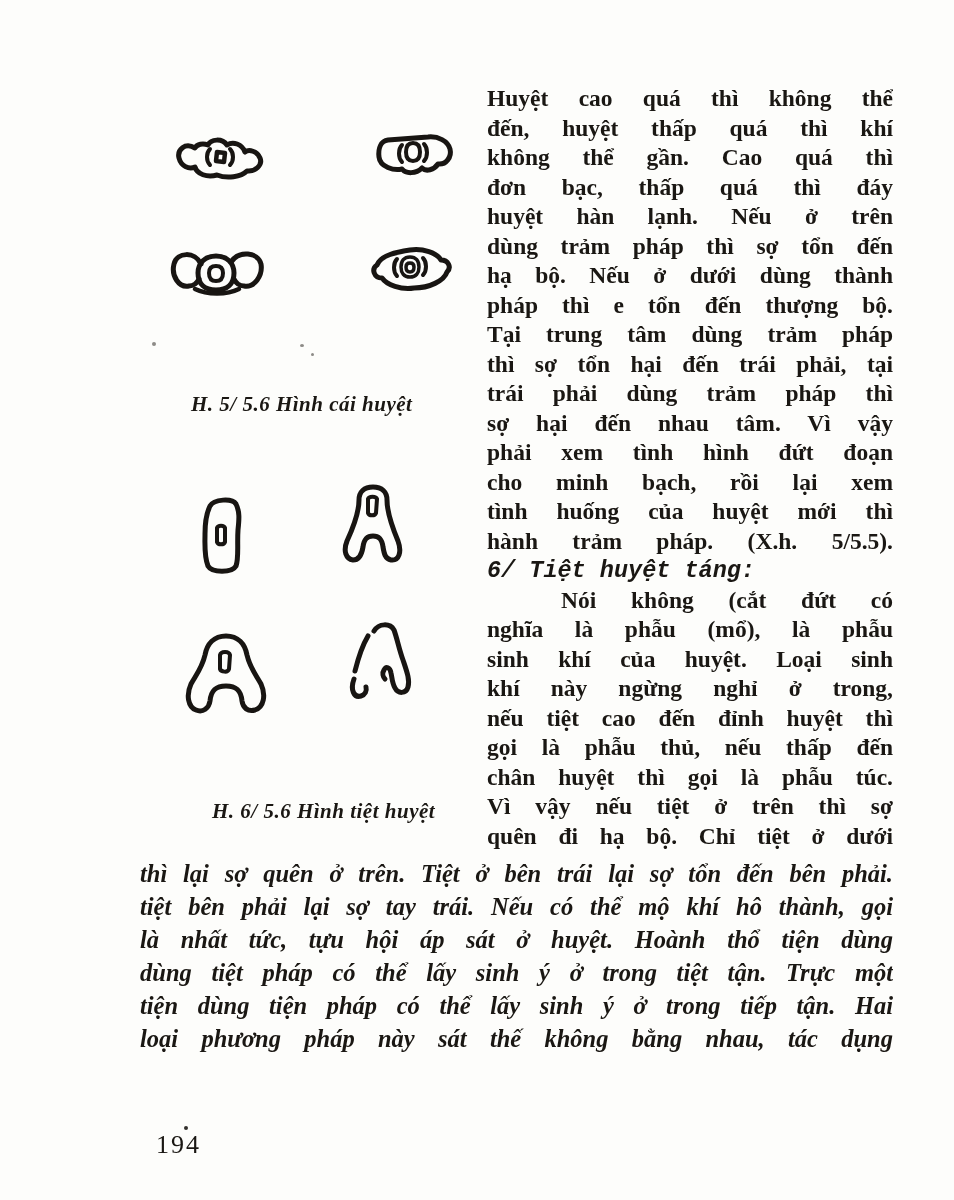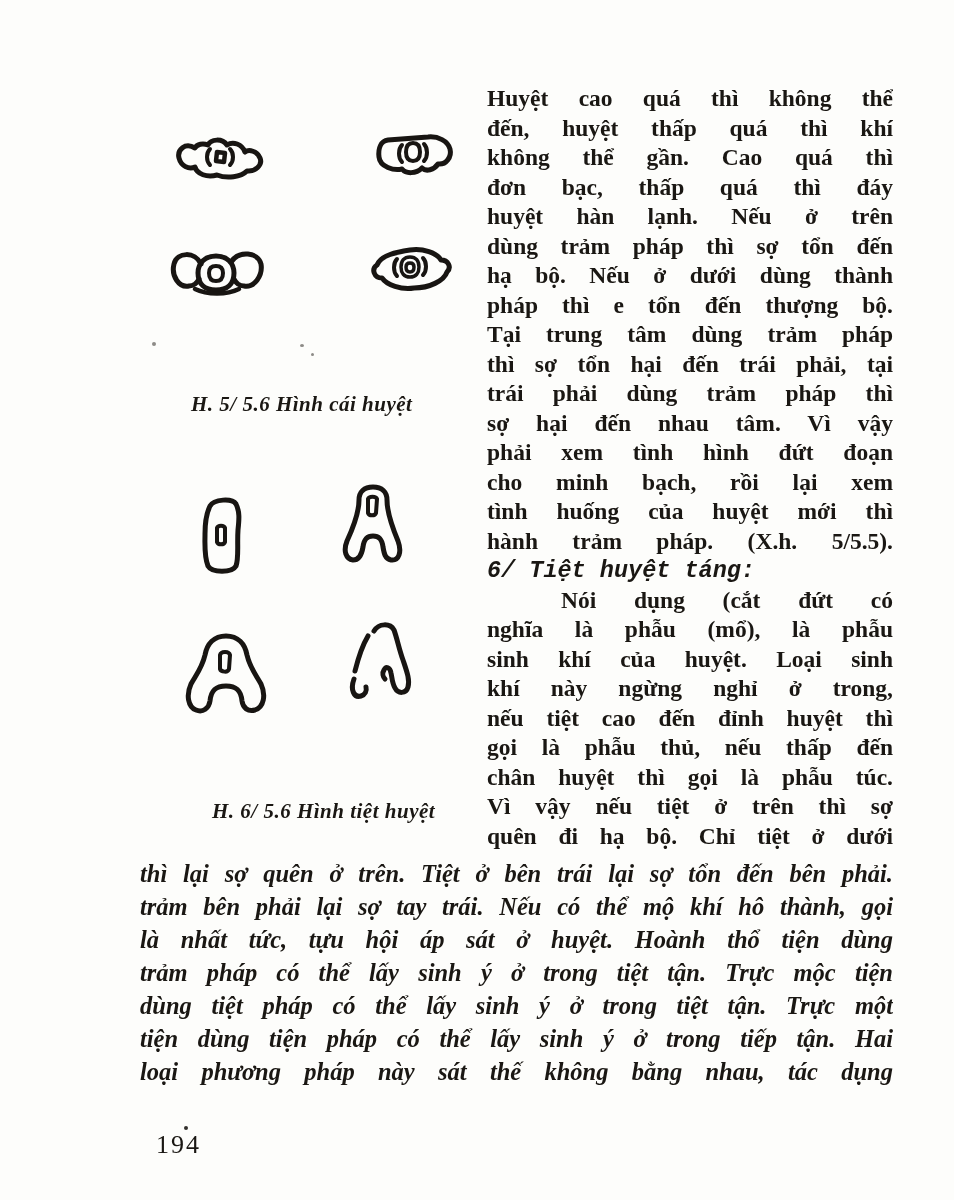--- a/index.html
+++ b/index.html
@@ -136,36 +136,35 @@
     <div class="ln">pháp thì e tổn đến thượng bộ.</div>
     <div class="ln">Tại trung tâm dùng trảm pháp</div>
     <div class="ln">thì sợ tổn hại đến trái phải, tại</div>
     <div class="ln">trái phải dùng trảm pháp thì</div>
     <div class="ln">sợ hại đến nhau tâm. Vì vậy</div>
     <div class="ln">phải xem tình hình đứt đoạn</div>
     <div class="ln">cho minh bạch, rồi lại xem</div>
     <div class="ln">tình huống của huyệt mới thì</div>
     <div class="ln">hành trảm pháp. (X.h. 5/5.5).</div>
     <div class="heading">6/ Tiệt huyệt táng:</div>
-    <div class="ln indent">Nói dụng (cắt đứt có</div>
+    <div class="ln indent">Nói không (cắt đứt có</div>
     <div class="ln">nghĩa là phẫu (mổ), là phẫu</div>
     <div class="ln">sinh khí của huyệt. Loại sinh</div>
     <div class="ln">khí này ngừng nghỉ ở trong,</div>
     <div class="ln">nếu tiệt cao đến đỉnh huyệt thì</div>
     <div class="ln">gọi là phẫu thủ, nếu thấp đến</div>
     <div class="ln">chân huyệt thì gọi là phẫu túc.</div>
     <div class="ln">Vì vậy nếu tiệt ở trên thì sợ</div>
     <div class="ln">quên đi hạ bộ. Chỉ tiệt ở dưới</div>
   </div>
 
   <div class="bpara">
     <div class="ln">thì lại sợ quên ở trên. Tiệt ở bên trái lại sợ tổn đến bên phải.</div>
-    <div class="ln">trảm bên phải lại sợ tay trái. Nếu có thể mộ khí hô thành, gọi</div>
+    <div class="ln">tiệt bên phải lại sợ tay trái. Nếu có thể mộ khí hô thành, gọi</div>
     <div class="ln">là nhất tức, tựu hội áp sát ở huyệt. Hoành thổ tiện dùng</div>
-    <div class="ln">trảm pháp có thể lấy sinh ý ở trong tiệt tận. Trực mộc tiện</div>
     <div class="ln">dùng tiệt pháp có thể lấy sinh ý ở trong tiệt tận. Trực một</div>
     <div class="ln">tiện dùng tiện pháp có thể lấy sinh ý ở trong tiếp tận. Hai</div>
     <div class="ln">loại phương pháp này sát thế không bằng nhau, tác dụng</div>
   </div>
 
   <div class="pagenum">194</div>
   <div class="pagenum-dot"></div>
 
 </div>
 

